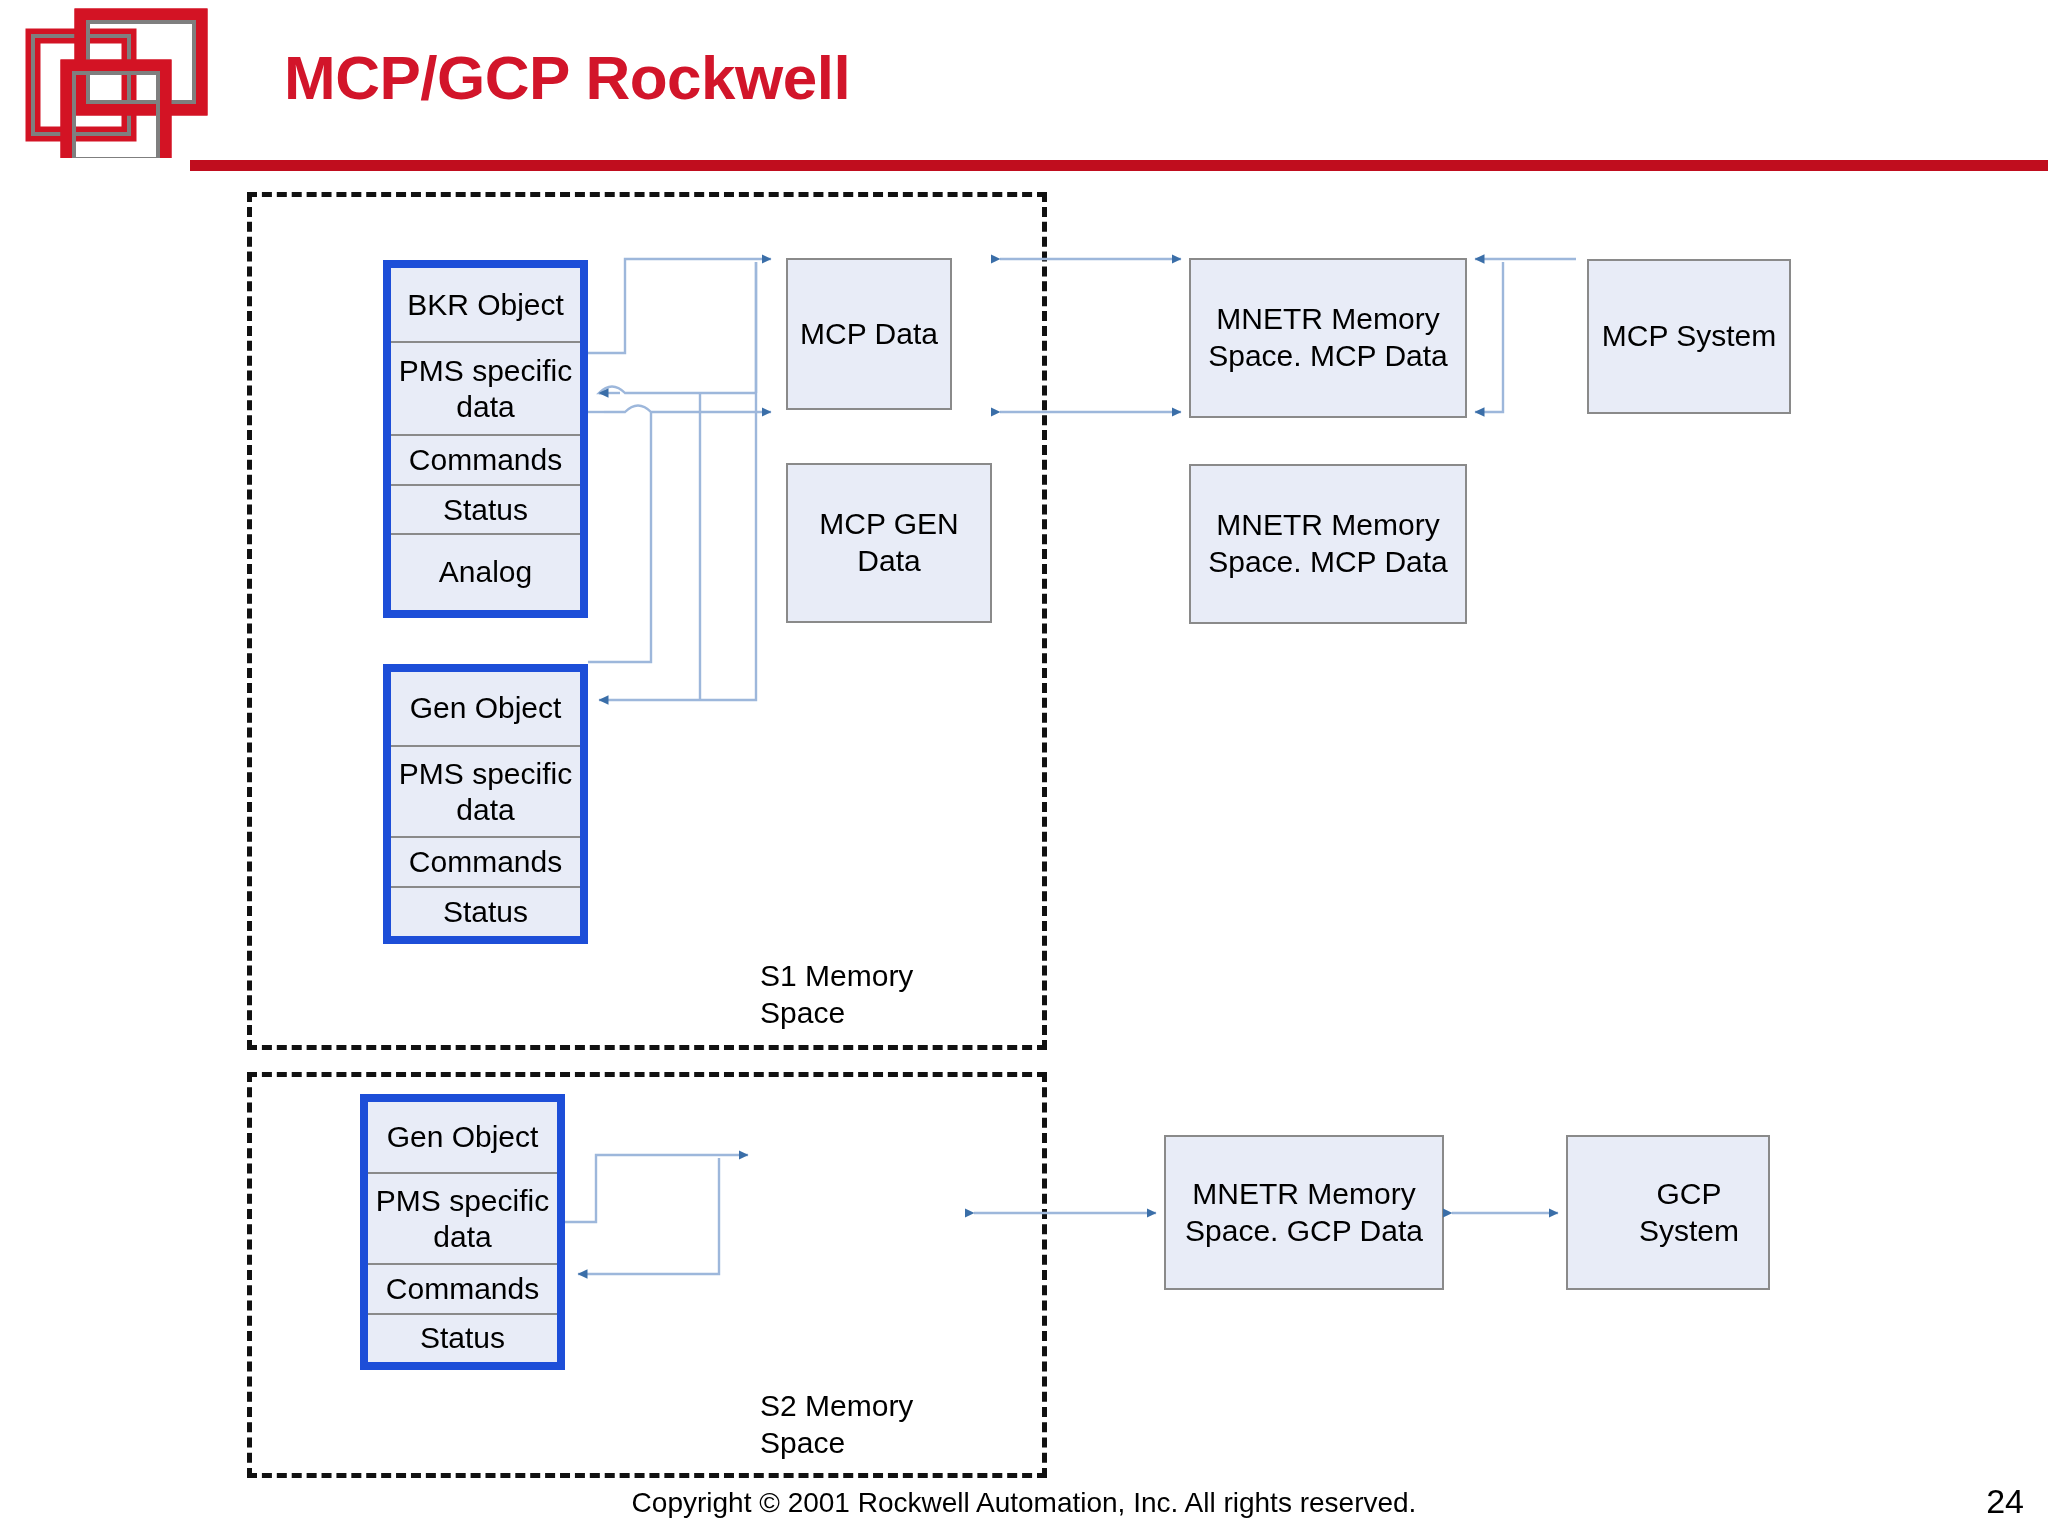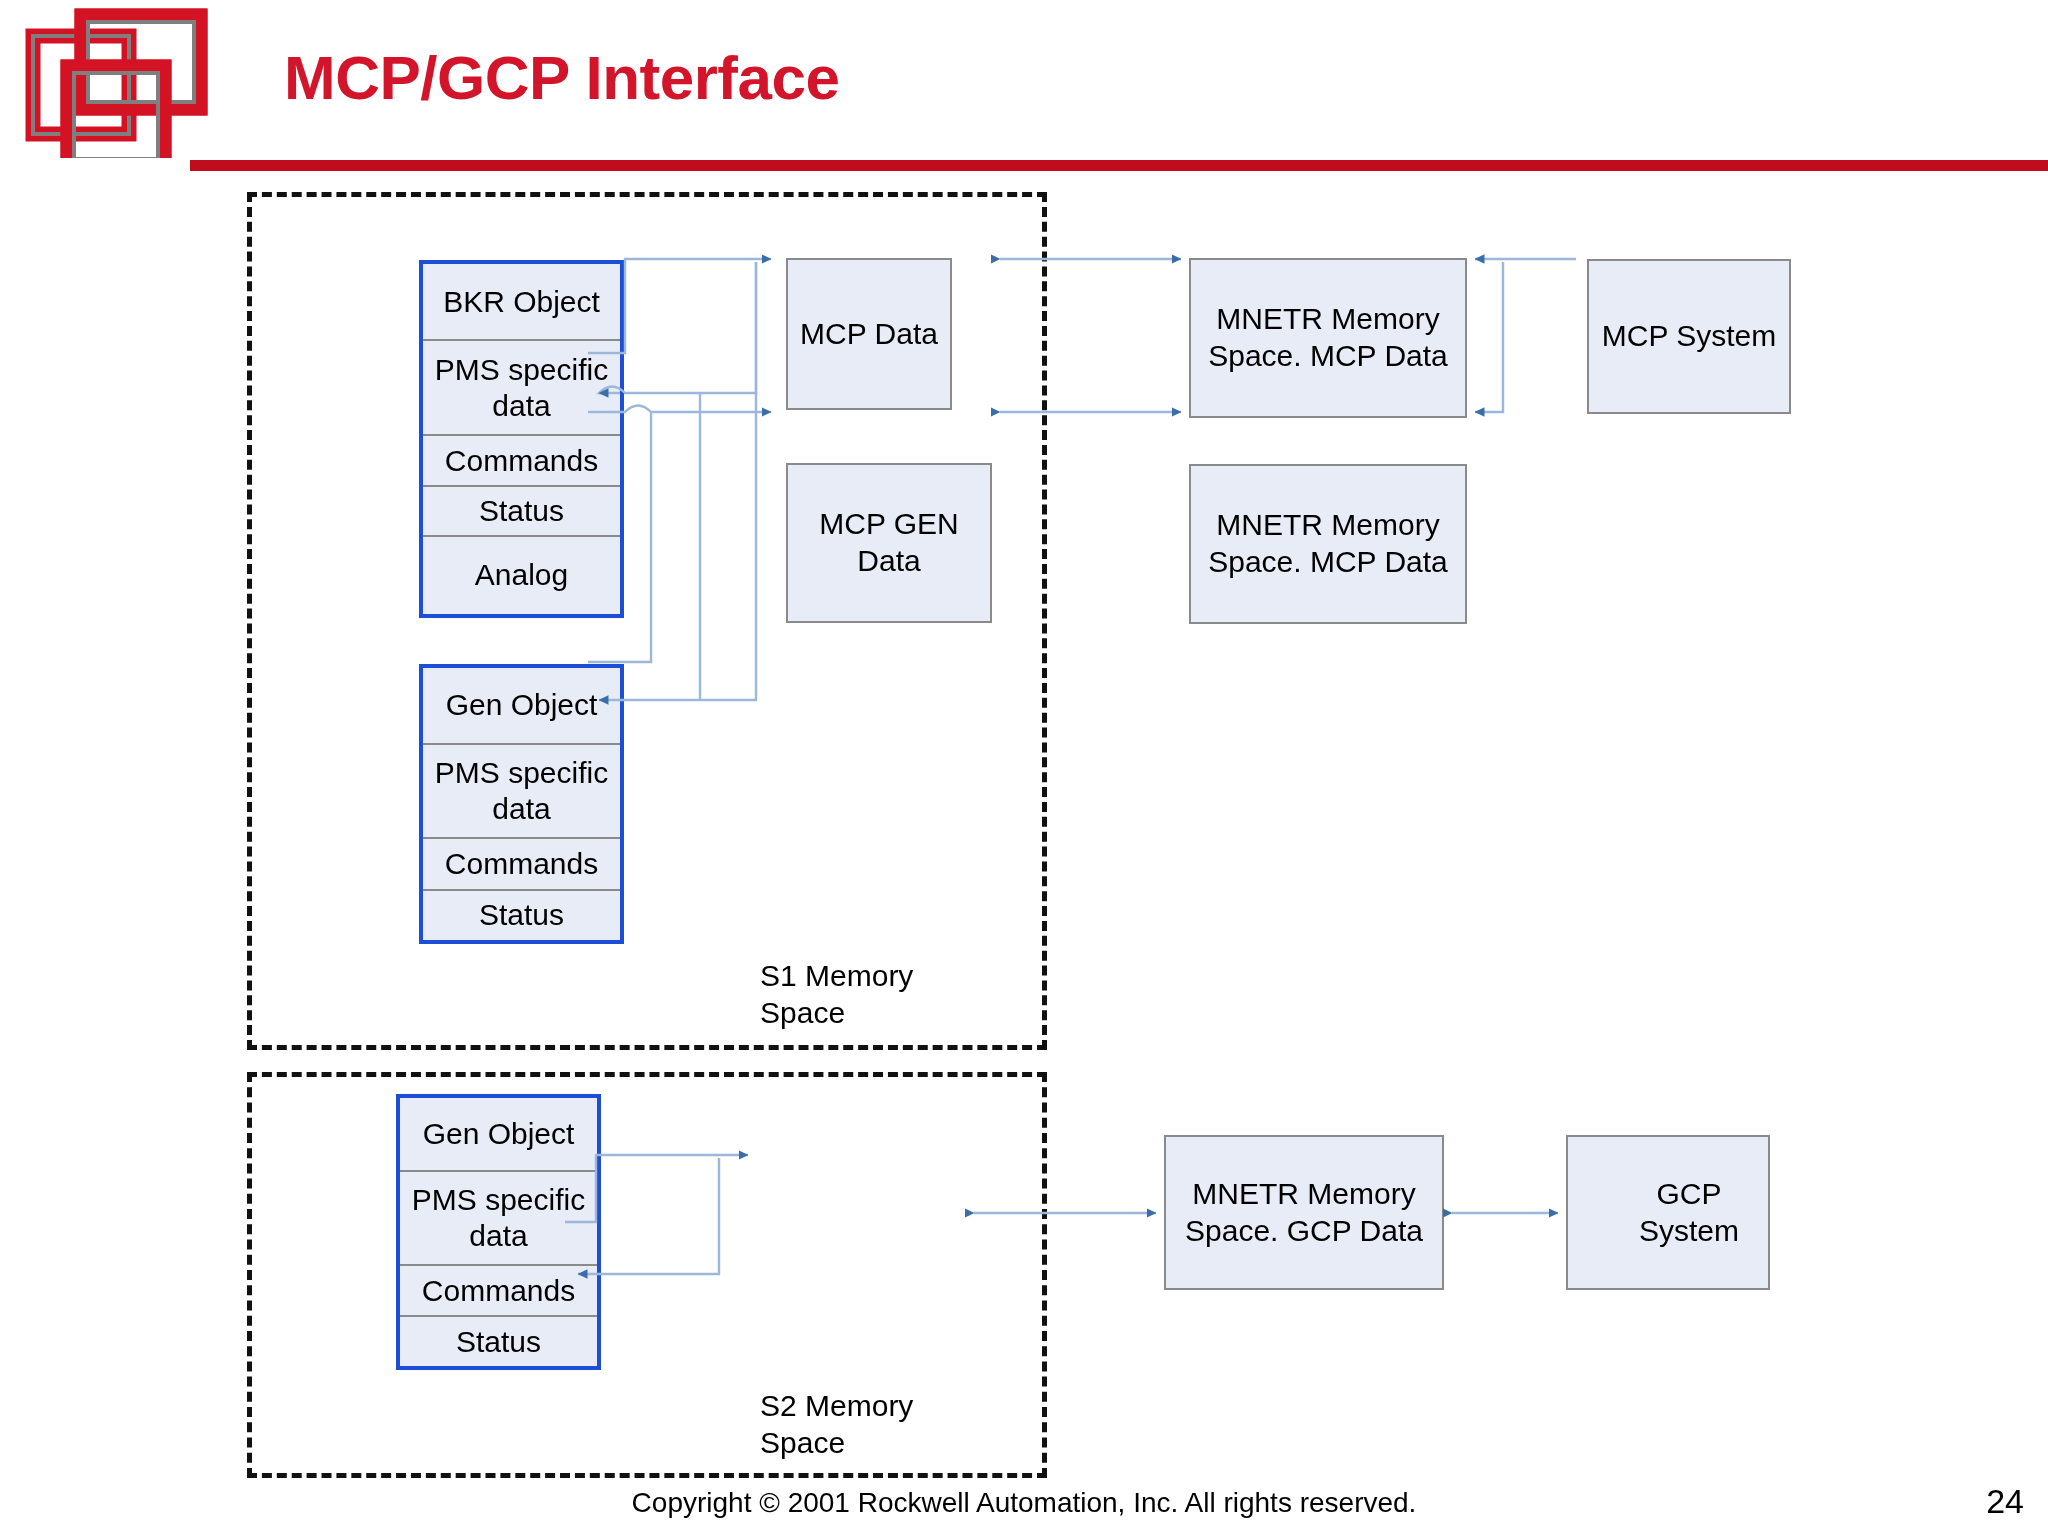--- a/index.html
+++ b/index.html
@@ -69,25 +69,24 @@
     font-size: 30px;
     color: #000000;
     line-height: 1.22;
     padding: 0 6px;
   }
 
   
   .objtable {
     position: absolute;
     box-sizing: border-box;
-    border: 4px solid #1d4ed8;
+    border: 8px solid #1d4ed8;
     background: #e8ecf7;
     display: flex;
     flex-direction: column;
-    margin-left: 36px;
   }
   .objrow {
     box-sizing: border-box;
     background: #e8ecf7;
     border-bottom: 2px solid #8a8a8a;
     display: flex;
     align-items: center;
     justify-content: center;
     text-align: center;
     font-size: 30px;
@@ -144,21 +143,21 @@
       <rect x="46" y="59" width="96" height="98" fill="none" stroke="#d31324" stroke-width="15"></rect>
       <rect x="46" y="59" width="96" height="98" fill="none" stroke="#7f7f7f" stroke-width="4"></rect>
       <rect x="60" y="8" width="118" height="92" fill="none" stroke="#d31324" stroke-width="15"></rect>
       <rect x="60" y="8" width="118" height="92" fill="none" stroke="#7f7f7f" stroke-width="4"></rect>
       <rect x="60" y="8" width="118" height="92" fill="none" stroke="#d31324" stroke-width="15"></rect>
       <rect x="66" y="14" width="106" height="80" fill="none" stroke="#7f7f7f" stroke-width="4"></rect>
       <rect x="46" y="59" width="96" height="98" fill="none" stroke="#d31324" stroke-width="15"></rect>
       <rect x="52" y="65" width="84" height="86" fill="none" stroke="#7f7f7f" stroke-width="4"></rect>
     </svg>
 
-    <div id="title">MCP/GCP Interface</div>
+    <div id="title">MCP/GCP Rockwell</div>
     <div id="header-rule-tail"></div>
     <div id="header-rule"></div>
   </div>
 
   <div class="memspace" style="left:247px; top:192px; width:800px; height:858px;"></div>
 
   <div class="memspace" style="left:247px; top:1072px; width:800px; height:406px;"></div>
 
   <div class="objtable" style="left:383px; top:260px; width:205px; height:358px;">
     <div class="objrow" style="height:78px;">BKR Object</div>

